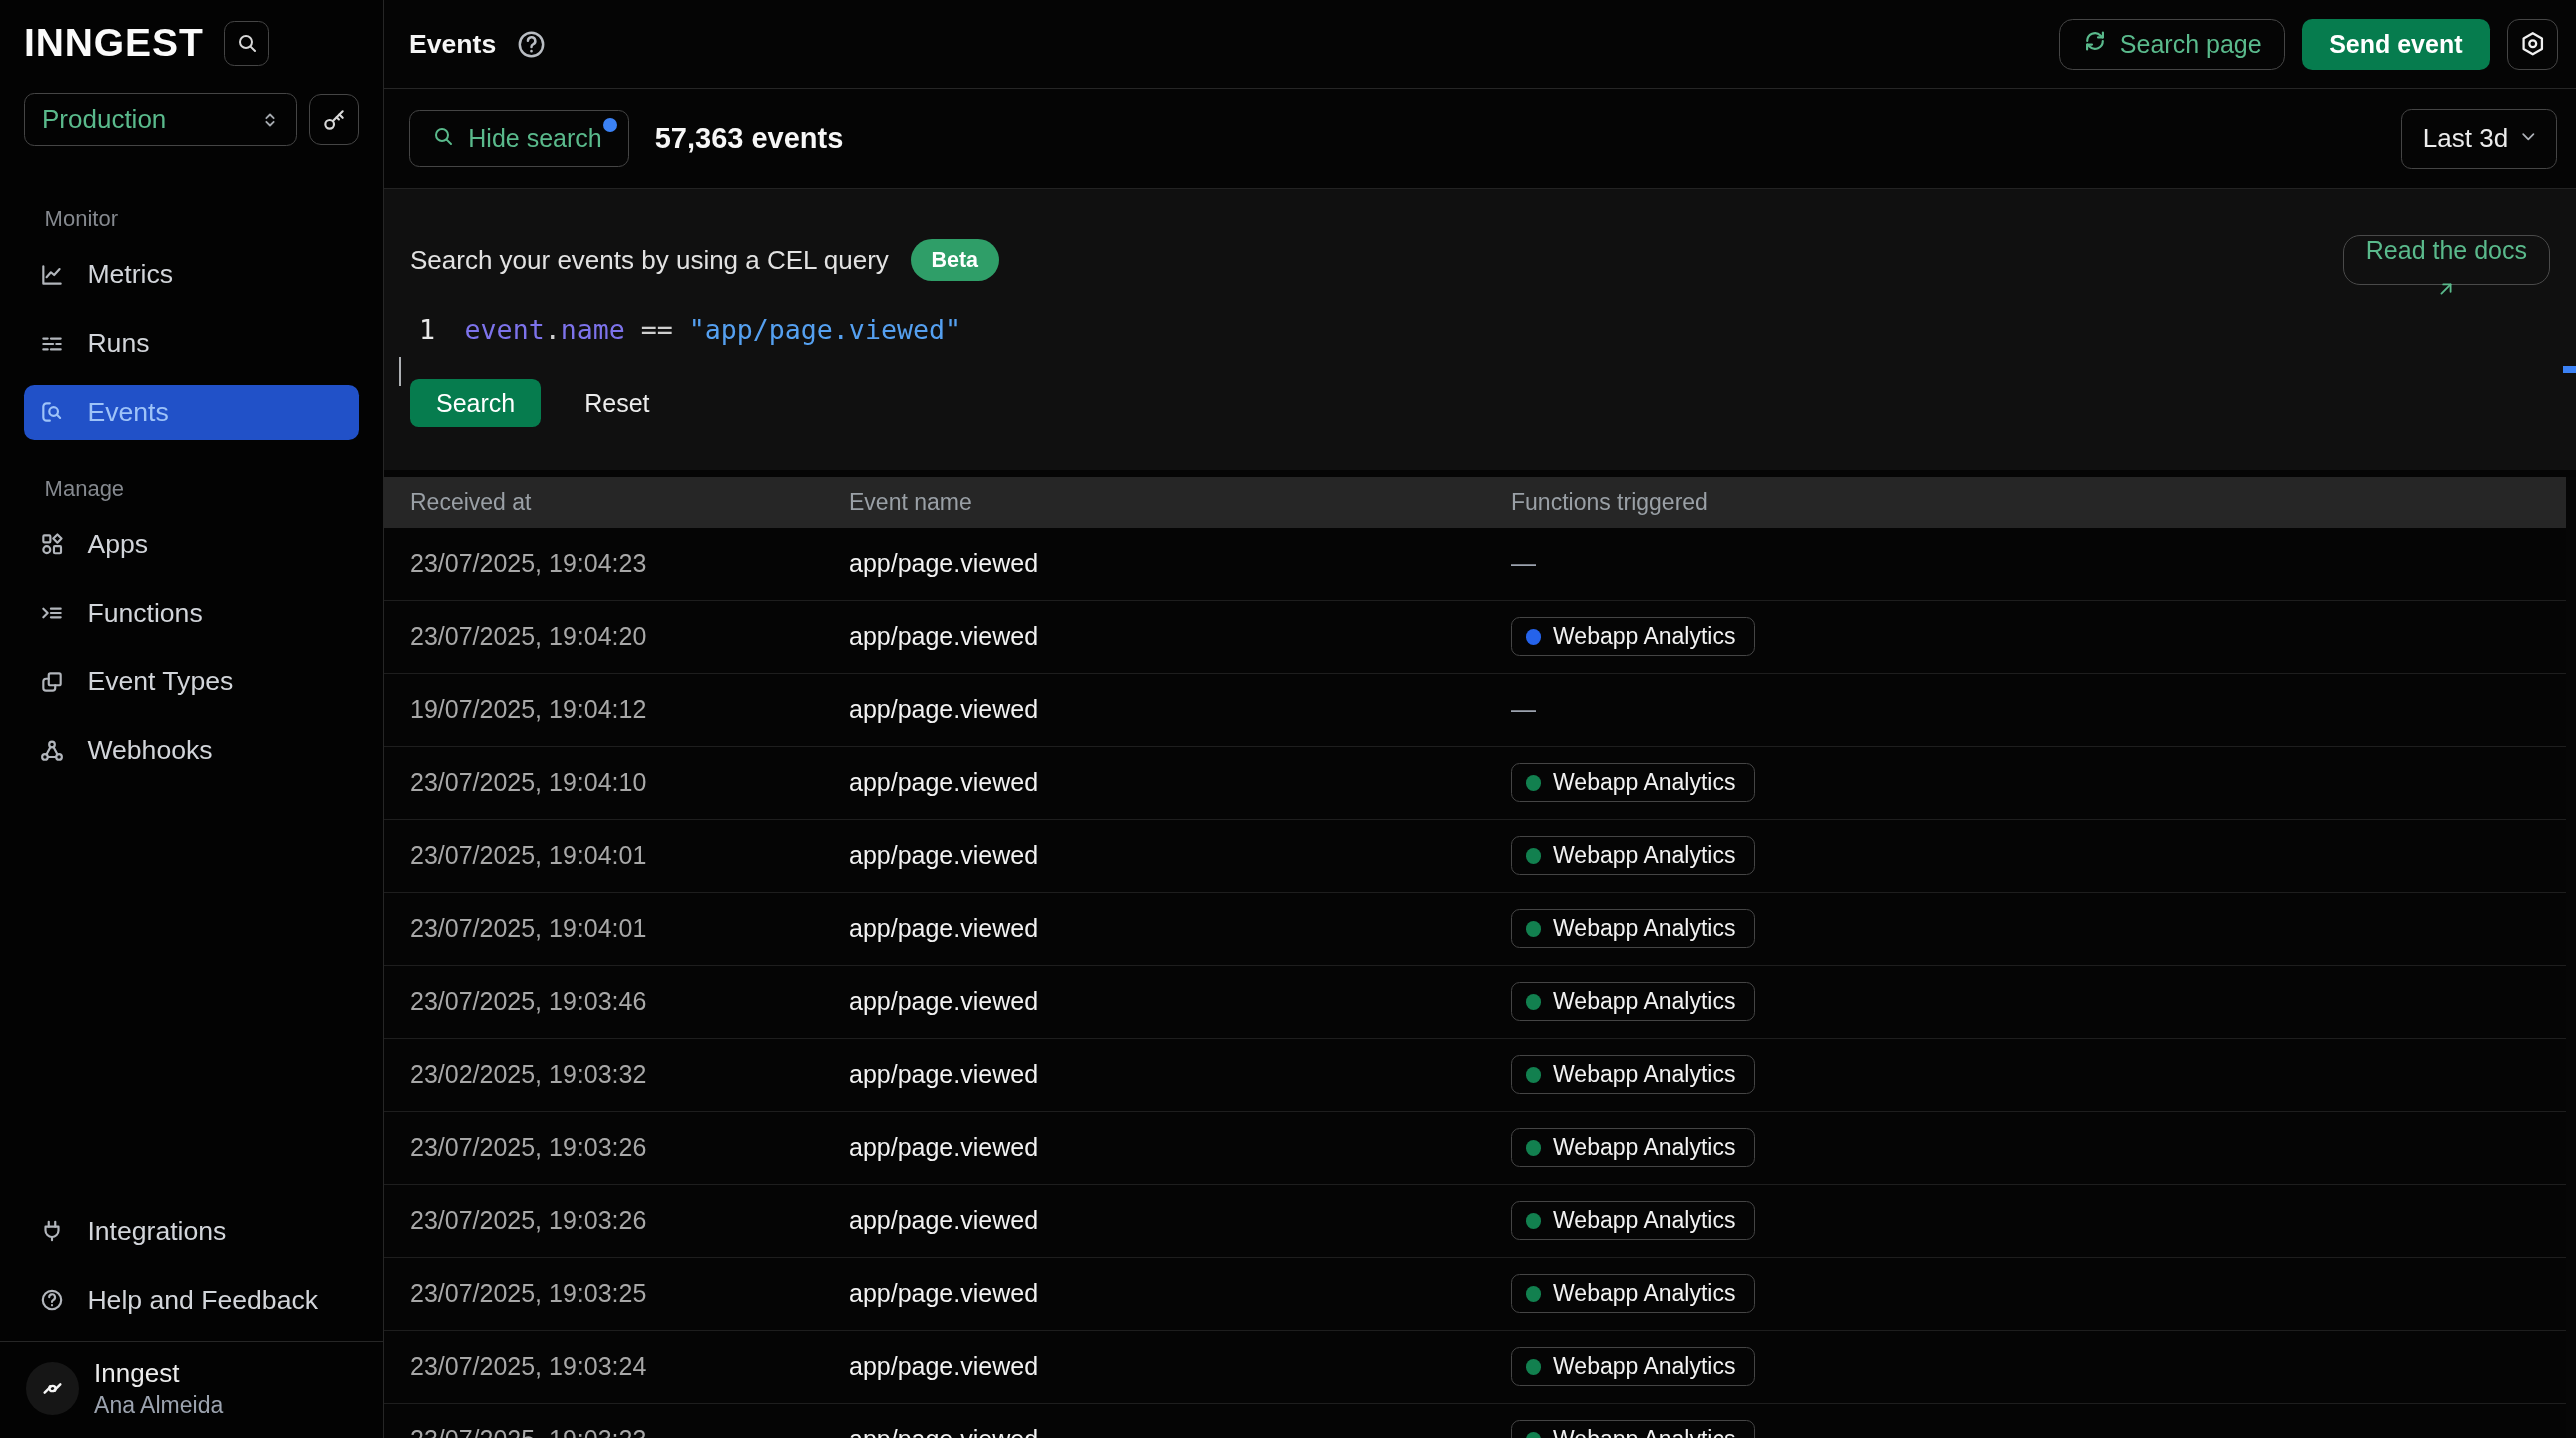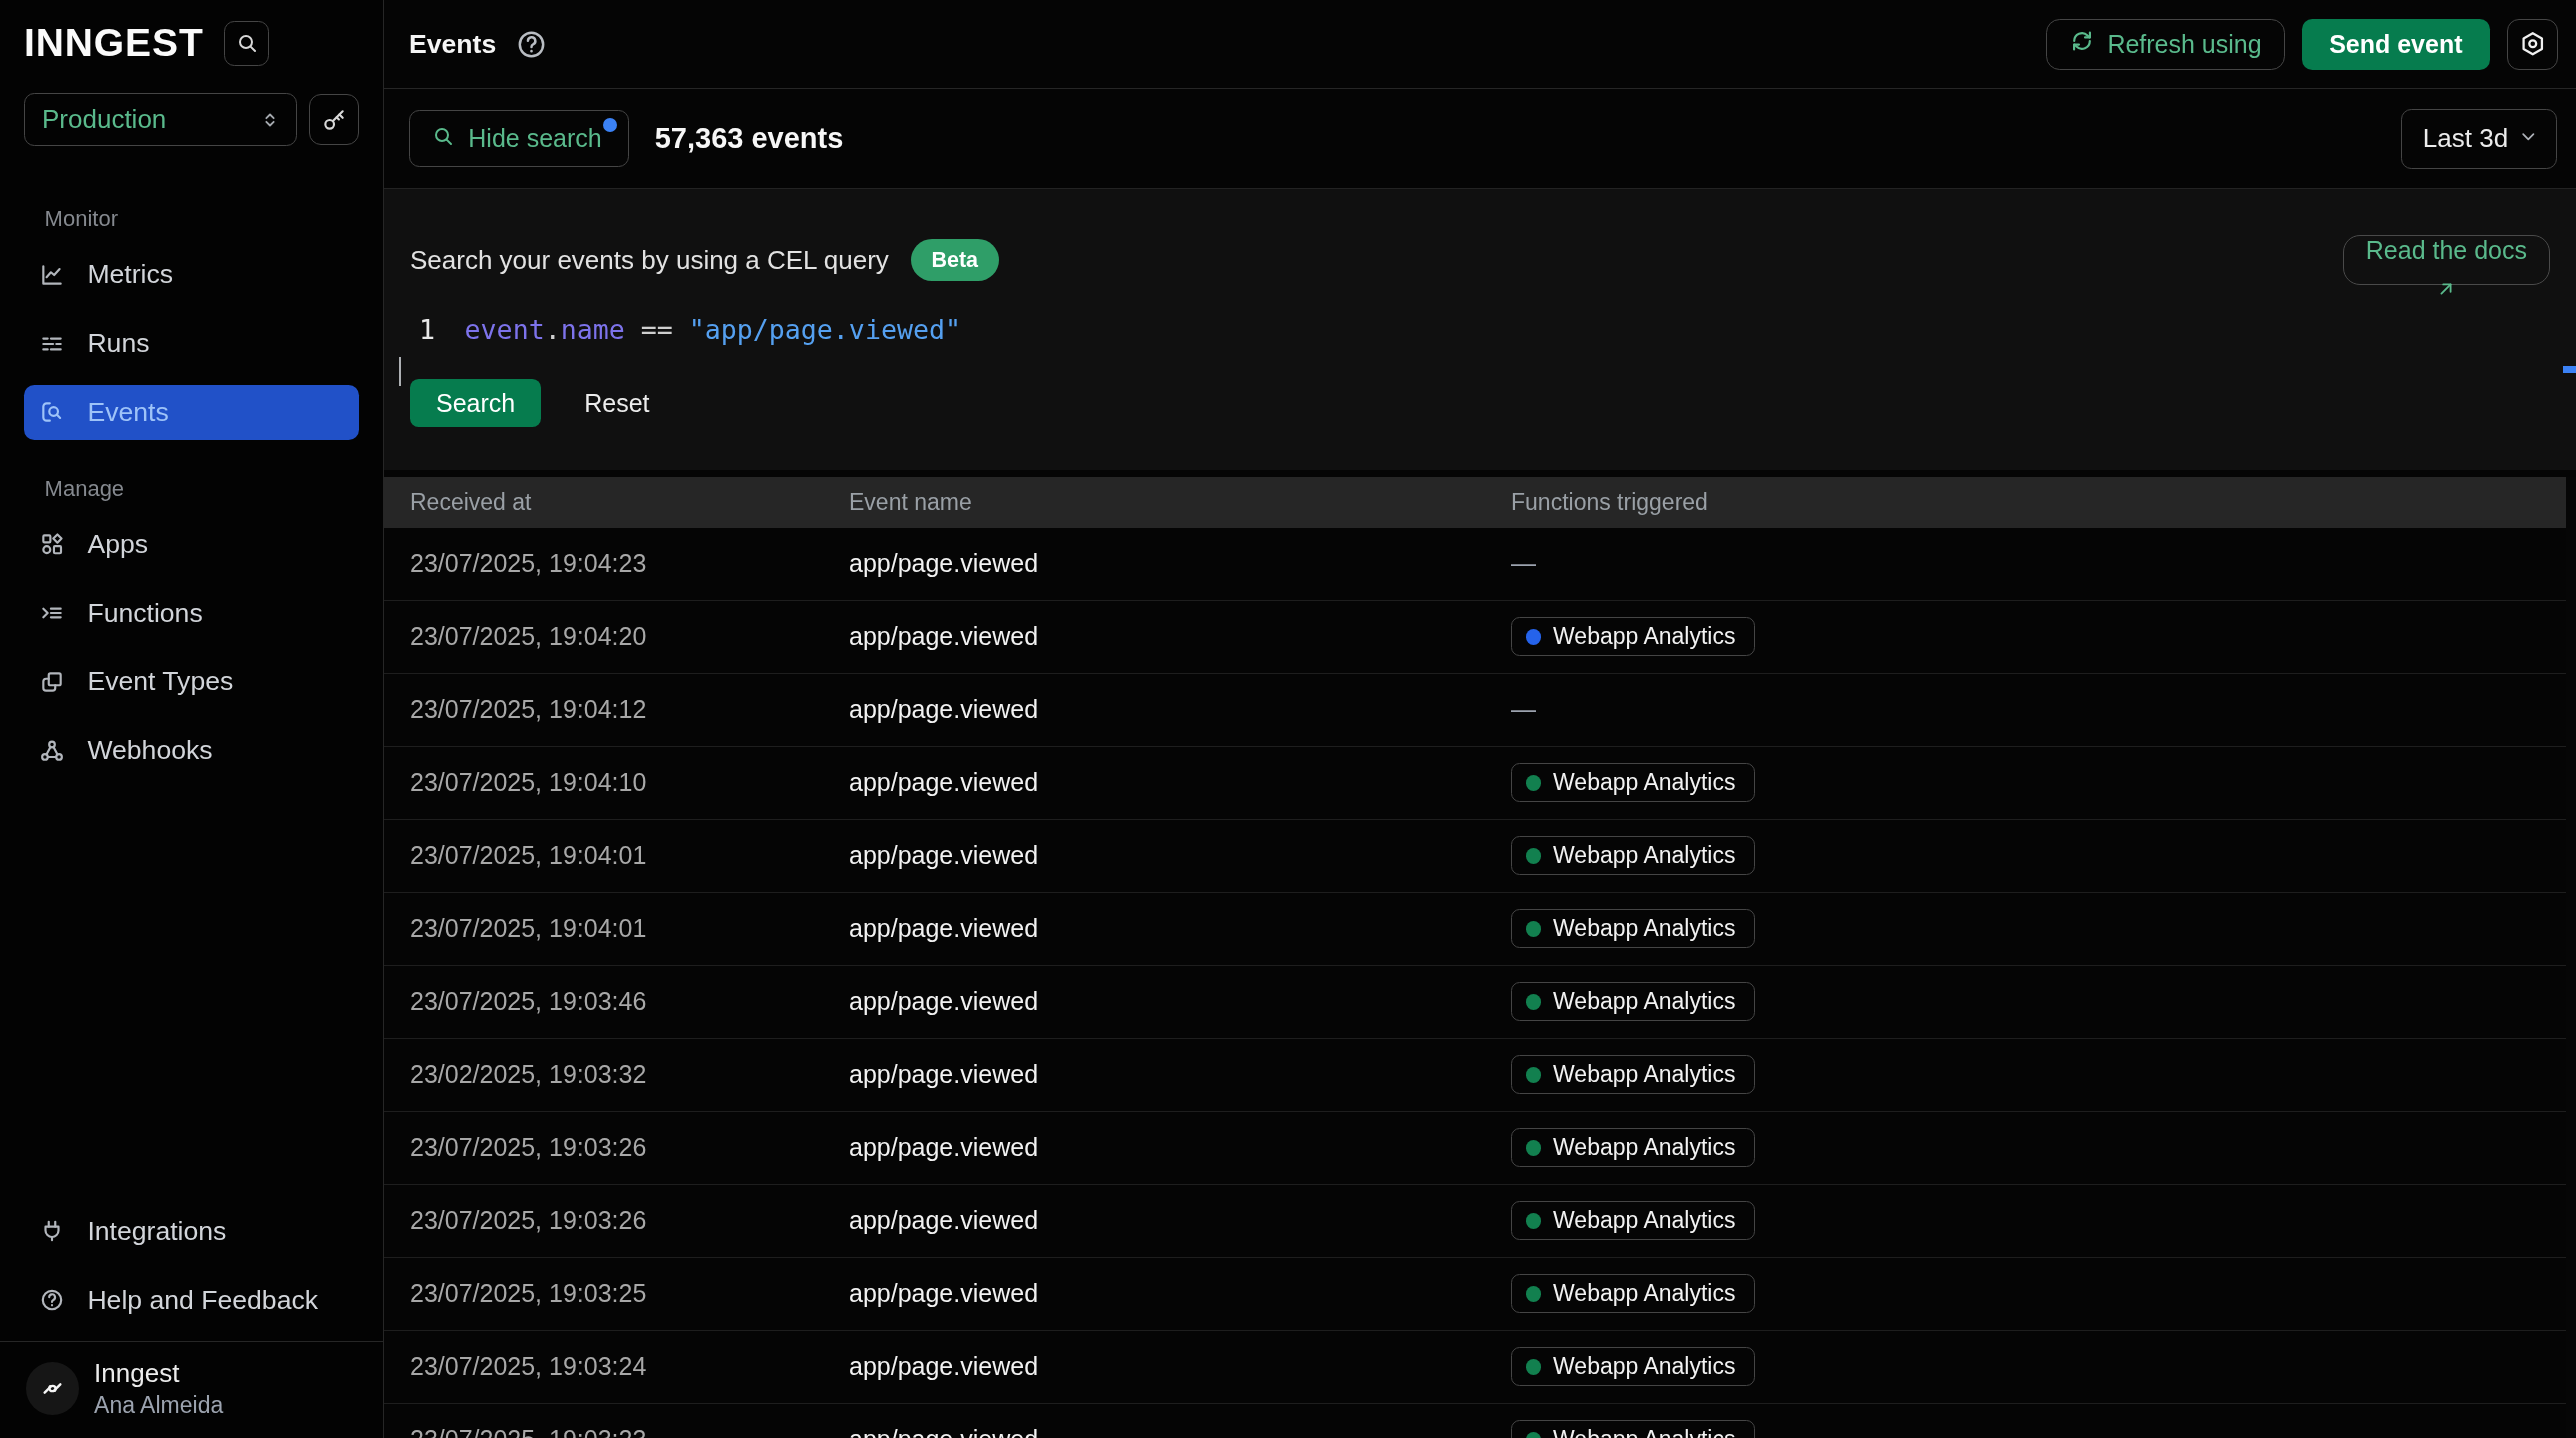--- a/index.html
+++ b/index.html
@@ -255,21 +255,21 @@
       <div class="header-actions">
         <button class="refresh-btn">
           <span>
             <svg width="26" height="26" viewBox="0 0 24 24" fill="none" stroke="currentColor" stroke-width="2" stroke-linecap="round" stroke-linejoin="round">
                 <path d="M4.8 12a7.2 7.2 0 0 1 12.3-5.1L19 8.7"></path>
                 <polyline points="19.3,4.2 19.3,8.7 14.8,8.7"></polyline>
                 <path d="M19.2 12a7.2 7.2 0 0 1-12.3 5.1L5 15.3"></path>
                 <polyline points="4.7,19.8 4.7,15.3 9.2,15.3"></polyline>
               </svg>
           </span>
-          <span>Refresh using</span>
+          <span>Search page</span>
         </button>
         <button class="send-event-btn">Send event</button>
         <button class="icon-btn gear-btn">
           <span>
             <svg width="27.5" height="27.5" viewBox="0 0 24 24" fill="none" stroke="currentColor" stroke-width="2" stroke-linejoin="round">
                 <polygon points="12,2.8 20,7.4 20,16.6 12,21.2 4,16.6 4,7.4"></polygon>
                 <circle cx="12" cy="12" r="3"></circle>
               </svg>
           </span>
         </button>
@@ -344,21 +344,21 @@
     <div class="cell-name">app/page.viewed</div>
     <div class="cell-fn">
       <span class="fn-badge">
         <span class="dot dot-blue"></span>
         <span>Webapp Analytics</span>
       </span>
       
     </div>
   </div>
           <div class="trow">
-    <div class="cell-time">23/07/2025, 19:04:12</div>
+    <div class="cell-time">19/07/2025, 19:04:12</div>
     <div class="cell-name">app/page.viewed</div>
     <div class="cell-fn">
       
       <span class="dash">—</span>
     </div>
   </div>
           <div class="trow">
     <div class="cell-time">23/07/2025, 19:04:10</div>
     <div class="cell-name">app/page.viewed</div>
     <div class="cell-fn">

